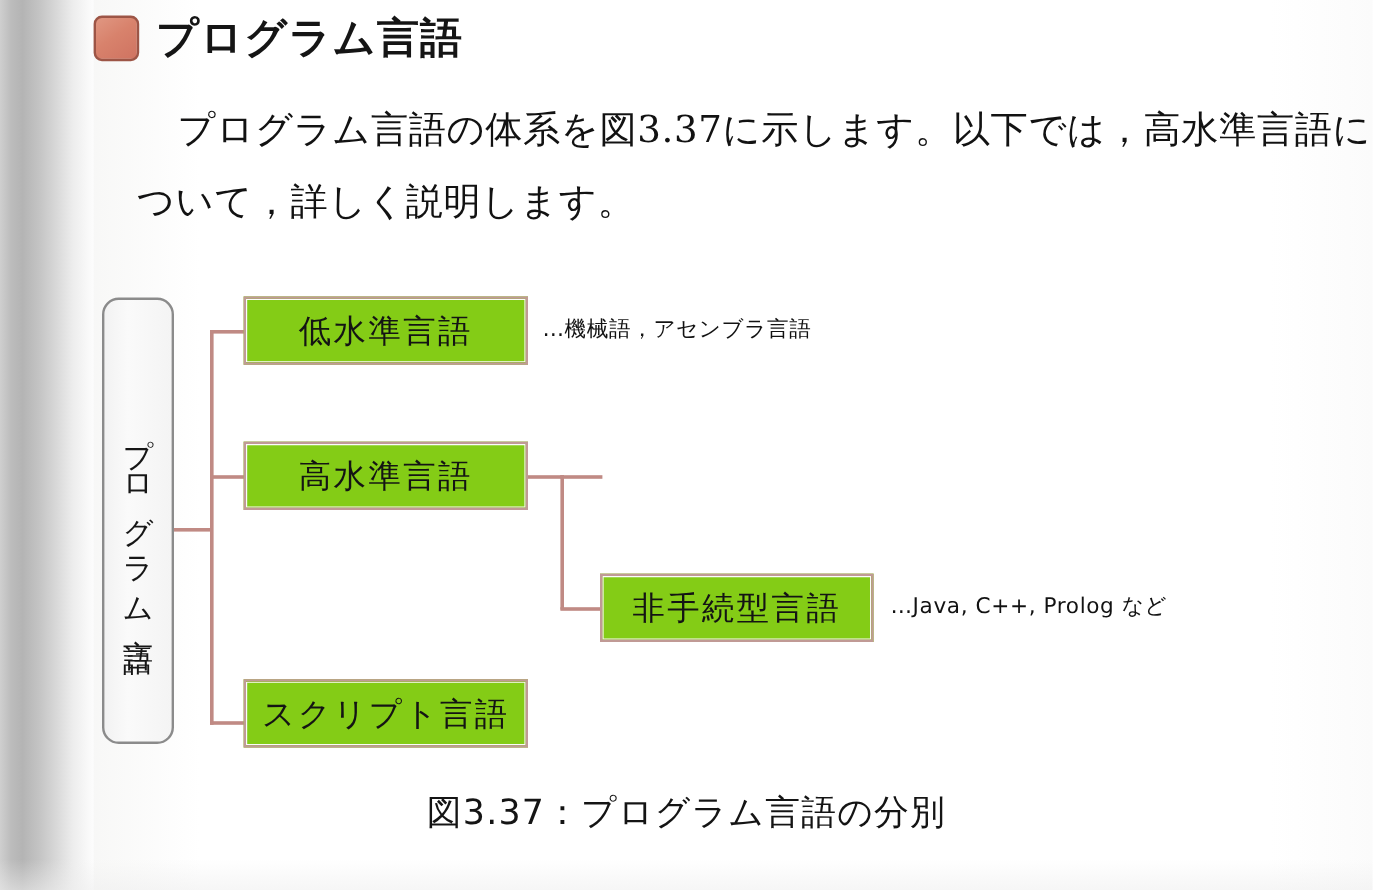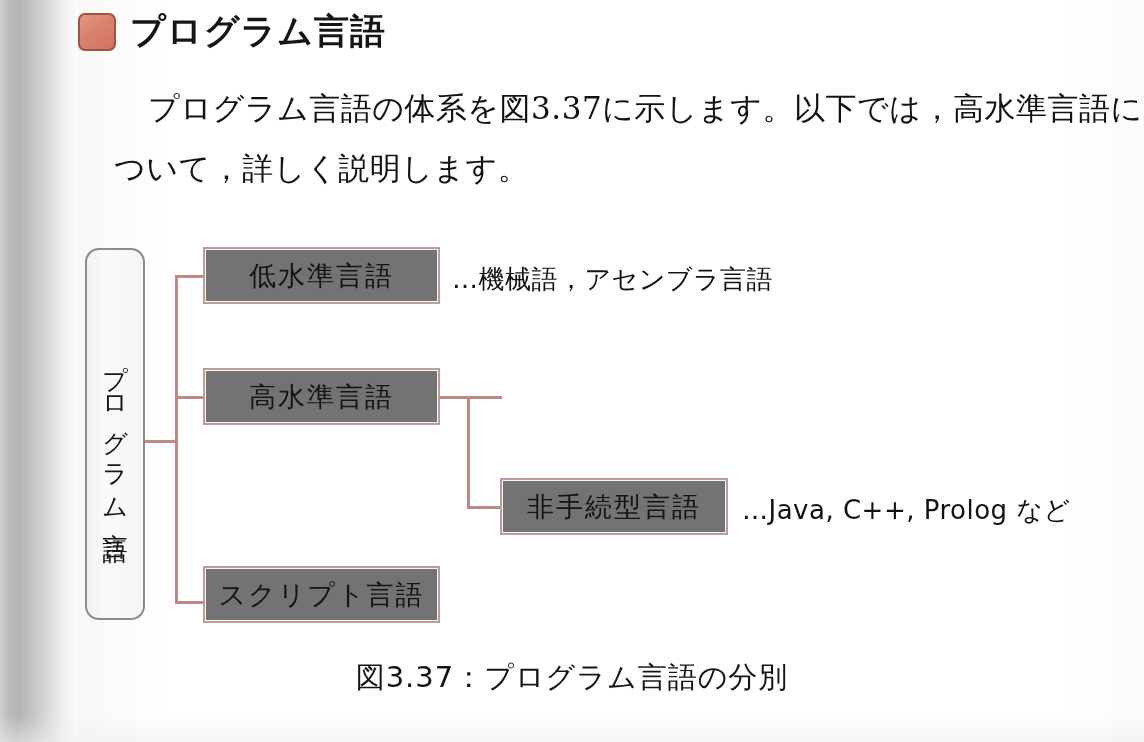--- a/index.html
+++ b/index.html
@@ -109,21 +109,21 @@
     font-size: 25px;
     letter-spacing: 5px;
     color: #161616;
     white-space: nowrap;
   }
 
   
   .dbox {
     position: absolute;
     border: 2px solid #c09a95;
-    background: #737373;
+    background: #84cc16;
     box-sizing: border-box;
     display: flex;
     align-items: center;
     justify-content: center;
     box-shadow: inset 0 0 0 1px #fbfbfb;
   }
   .dbox span {
     font-family: "DejaVu Sans", "Liberation Sans", sans-serif;
     font-size: 27px;
     letter-spacing: 2px;
@@ -136,21 +136,21 @@
     position: absolute;
     background: #c08a84;
   }
   .conn.h { height: 3px; }
   .conn.v { width: 3px; }
 
   
   .annot {
     position: absolute;
     font-family: "DejaVu Sans", "Liberation Sans", sans-serif;
-    font-size: 26px;
+    font-size: 18px;
     letter-spacing: 0.5px;
     color: #121212;
     white-space: nowrap;
   }
 
   
   .caption {
     position: absolute;
     left: 0; top: 658px;
     width: 1144px;

